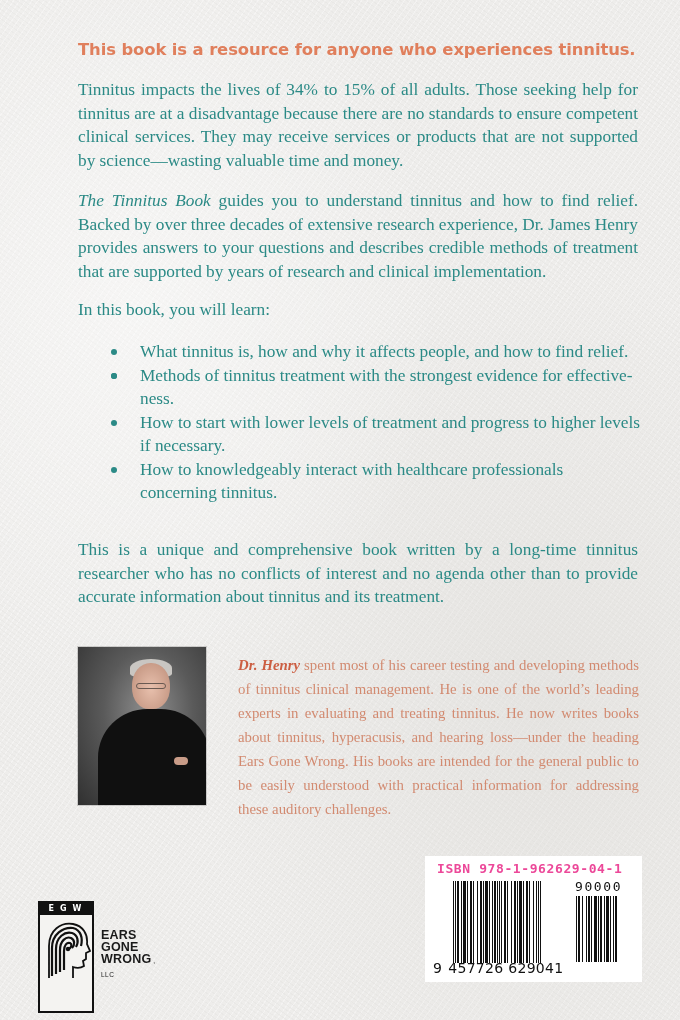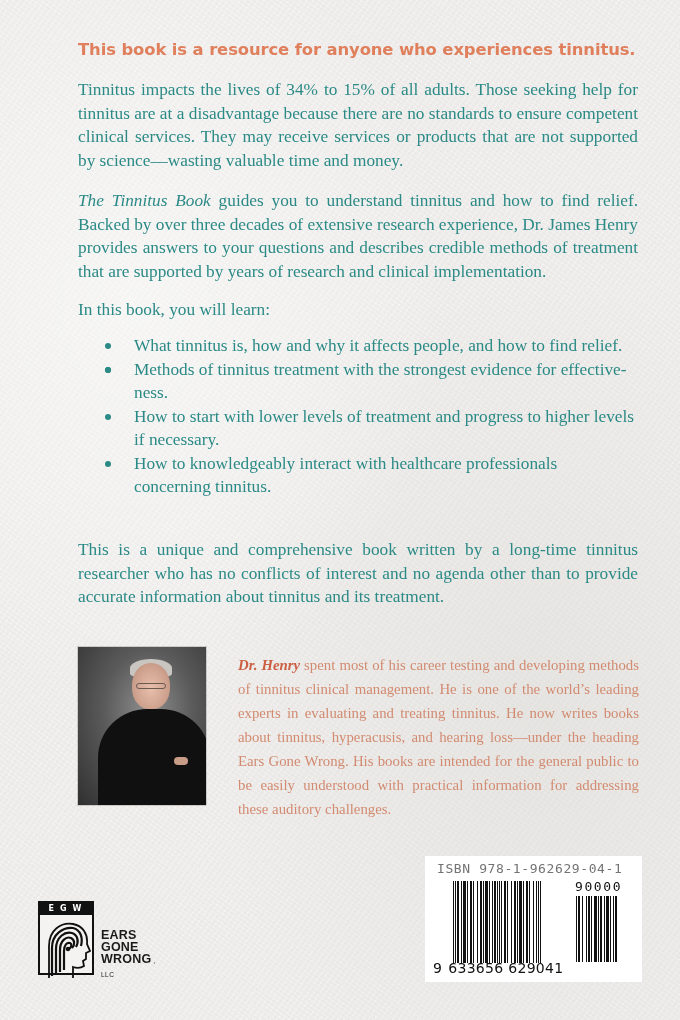--- a/index.html
+++ b/index.html
@@ -26,21 +26,21 @@
     font-family: "Liberation Serif", "DejaVu Serif", serif;
     font-size: 17.3px; line-height: 23.5px; color: #2b8a86;
     text-align: justify; margin: 0;
   }
   .body-text i { font-style: italic; }
   #p1 { top: 78px; }
   #p2 { top: 189px; }
   #p3 { top: 298px; }
   .bullets {
     position: absolute; left: 78px; top: 334px; width: 560px;
-    list-style: none; margin: 0; padding: 0;
+    list-style: none; margin: 6px; padding: 0;
     font-family: "Liberation Serif", "DejaVu Serif", serif;
     font-size: 17.3px; line-height: 23.5px; color: #2b8a86;
   }
   .bullets li { position: relative; padding-left: 56px; }
   .bullets li .dot {
     position: absolute; left: 27px; top: 9px; width: 6px; height: 6px;
     border-radius: 50%; background: #2b8a86;
   }
   #p4 { top: 538px; }
   .photo {
@@ -77,40 +77,40 @@
     text-align: justify; margin: 8px;
   }
   .bio .name { font-weight: bold; font-style: italic; color: #cc5e42; }
   .barcode-box {
     position: absolute; left: 425px; top: 856px; width: 217px; height: 126px;
     background: #ffffff;
   }
   .isbn-top {
     position: absolute; left: 12px; top: 5px;
     font-family: "DejaVu Sans Mono", "Liberation Mono", monospace;
-    font-size: 13px; letter-spacing: 0.6px; color: #737373; white-space: nowrap;
+    font-size: 13px; letter-spacing: 0.6px; color: #ec4899; white-space: nowrap; font-weight: bold;
   }
   .price-code {
     position: absolute; left: 150px; top: 23px;
     font-family: "DejaVu Sans Mono", "Liberation Mono", monospace;
     font-size: 13px; letter-spacing: 1.6px; color: #111;
   }
   .bars-main { position: absolute; left: 28px; top: 25px; width: 112px; height: 82px; display: flex; align-items: flex-start; }
   .bars-addon { position: absolute; left: 151px; top: 40px; width: 56px; height: 66px; display: flex; align-items: flex-start; }
   .bar { background: #111; height: 100%; }
   .gap { height: 100%; }
   .isbn-bottom {
     position: absolute; left: 8px; top: 104px;
     font-family: "DejaVu Sans", "Liberation Sans", sans-serif;
     font-size: 14px; color: #111; white-space: nowrap; letter-spacing: 0.3px;
   }
   .isbn-bottom .lead { margin-right: 6px; }
   .logo { position: absolute; left: 38px; top: 901px; }
   .logo-box {
-    position: absolute; left: 0; top: 0; width: 56px; height: 74px;
+    position: absolute; left: 0; top: 0; width: 56px; height: 112px;
     border: 2px solid #111; box-sizing: border-box; background: #f4f3f1;
   }
   .logo-band {
     position: absolute; left: 0; top: 0; width: 52px; height: 12px; background: #111;
     color: #fff; font-family: "DejaVu Sans", "Liberation Sans", sans-serif;
     font-weight: bold; font-size: 8px; letter-spacing: 6px; text-align: center; line-height: 12px;
     padding-left: 4px; box-sizing: border-box;
   }
   .logo-art { position: absolute; left: 3px; top: 15px; }
   .logo-text {
@@ -241,21 +241,21 @@
         <div class="bar" style="width: 1px;"></div>
         <div class="gap" style="width: 1px;"></div>
         <div class="bar" style="width: 3px;"></div>
         <div class="gap" style="width: 1px;"></div>
         <div class="bar" style="width: 1px;"></div>
         <div class="gap" style="width: 2px;"></div>
         <div class="bar" style="width: 1px;"></div>
         <div class="gap" style="width: 1px;"></div>
         <div class="bar" style="width: 2px;"></div>
       </div>
-    <div class="isbn-bottom"><span class="lead">9</span><span>633656 629041</span></div>
+    <div class="isbn-bottom"><span class="lead">9</span><span>457726 629041</span></div>
   </div>
 
   <div class="logo">
     <div class="logo-box">
       <div class="logo-band">EGW</div>
       <svg class="logo-art" width="48" height="66" viewBox="0 0 48 66">
         <path d="M6 60 L6 28 C6 12 18 4 30 6 C40 8 45 16 44 26 L47 33 L43 35 L43 41 L40 43 L41 48 C38 50 33 50 30 49 L30 60" fill="none" stroke="#111" stroke-width="1.8"></path>
         <path d="M9 58 V30 C9 16 20 9 30 10 C38 12 40 20 38 28" fill="none" stroke="#111" stroke-width="2.2"></path>
         <path d="M13 56 V31 C13 19 22 13 29 15 C35 17 36 24 33 29" fill="none" stroke="#111" stroke-width="2.2"></path>
         <path d="M17 54 V32 C17 23 23 18 28 20 C32 22 32 27 29 30" fill="none" stroke="#111" stroke-width="2.2"></path>

